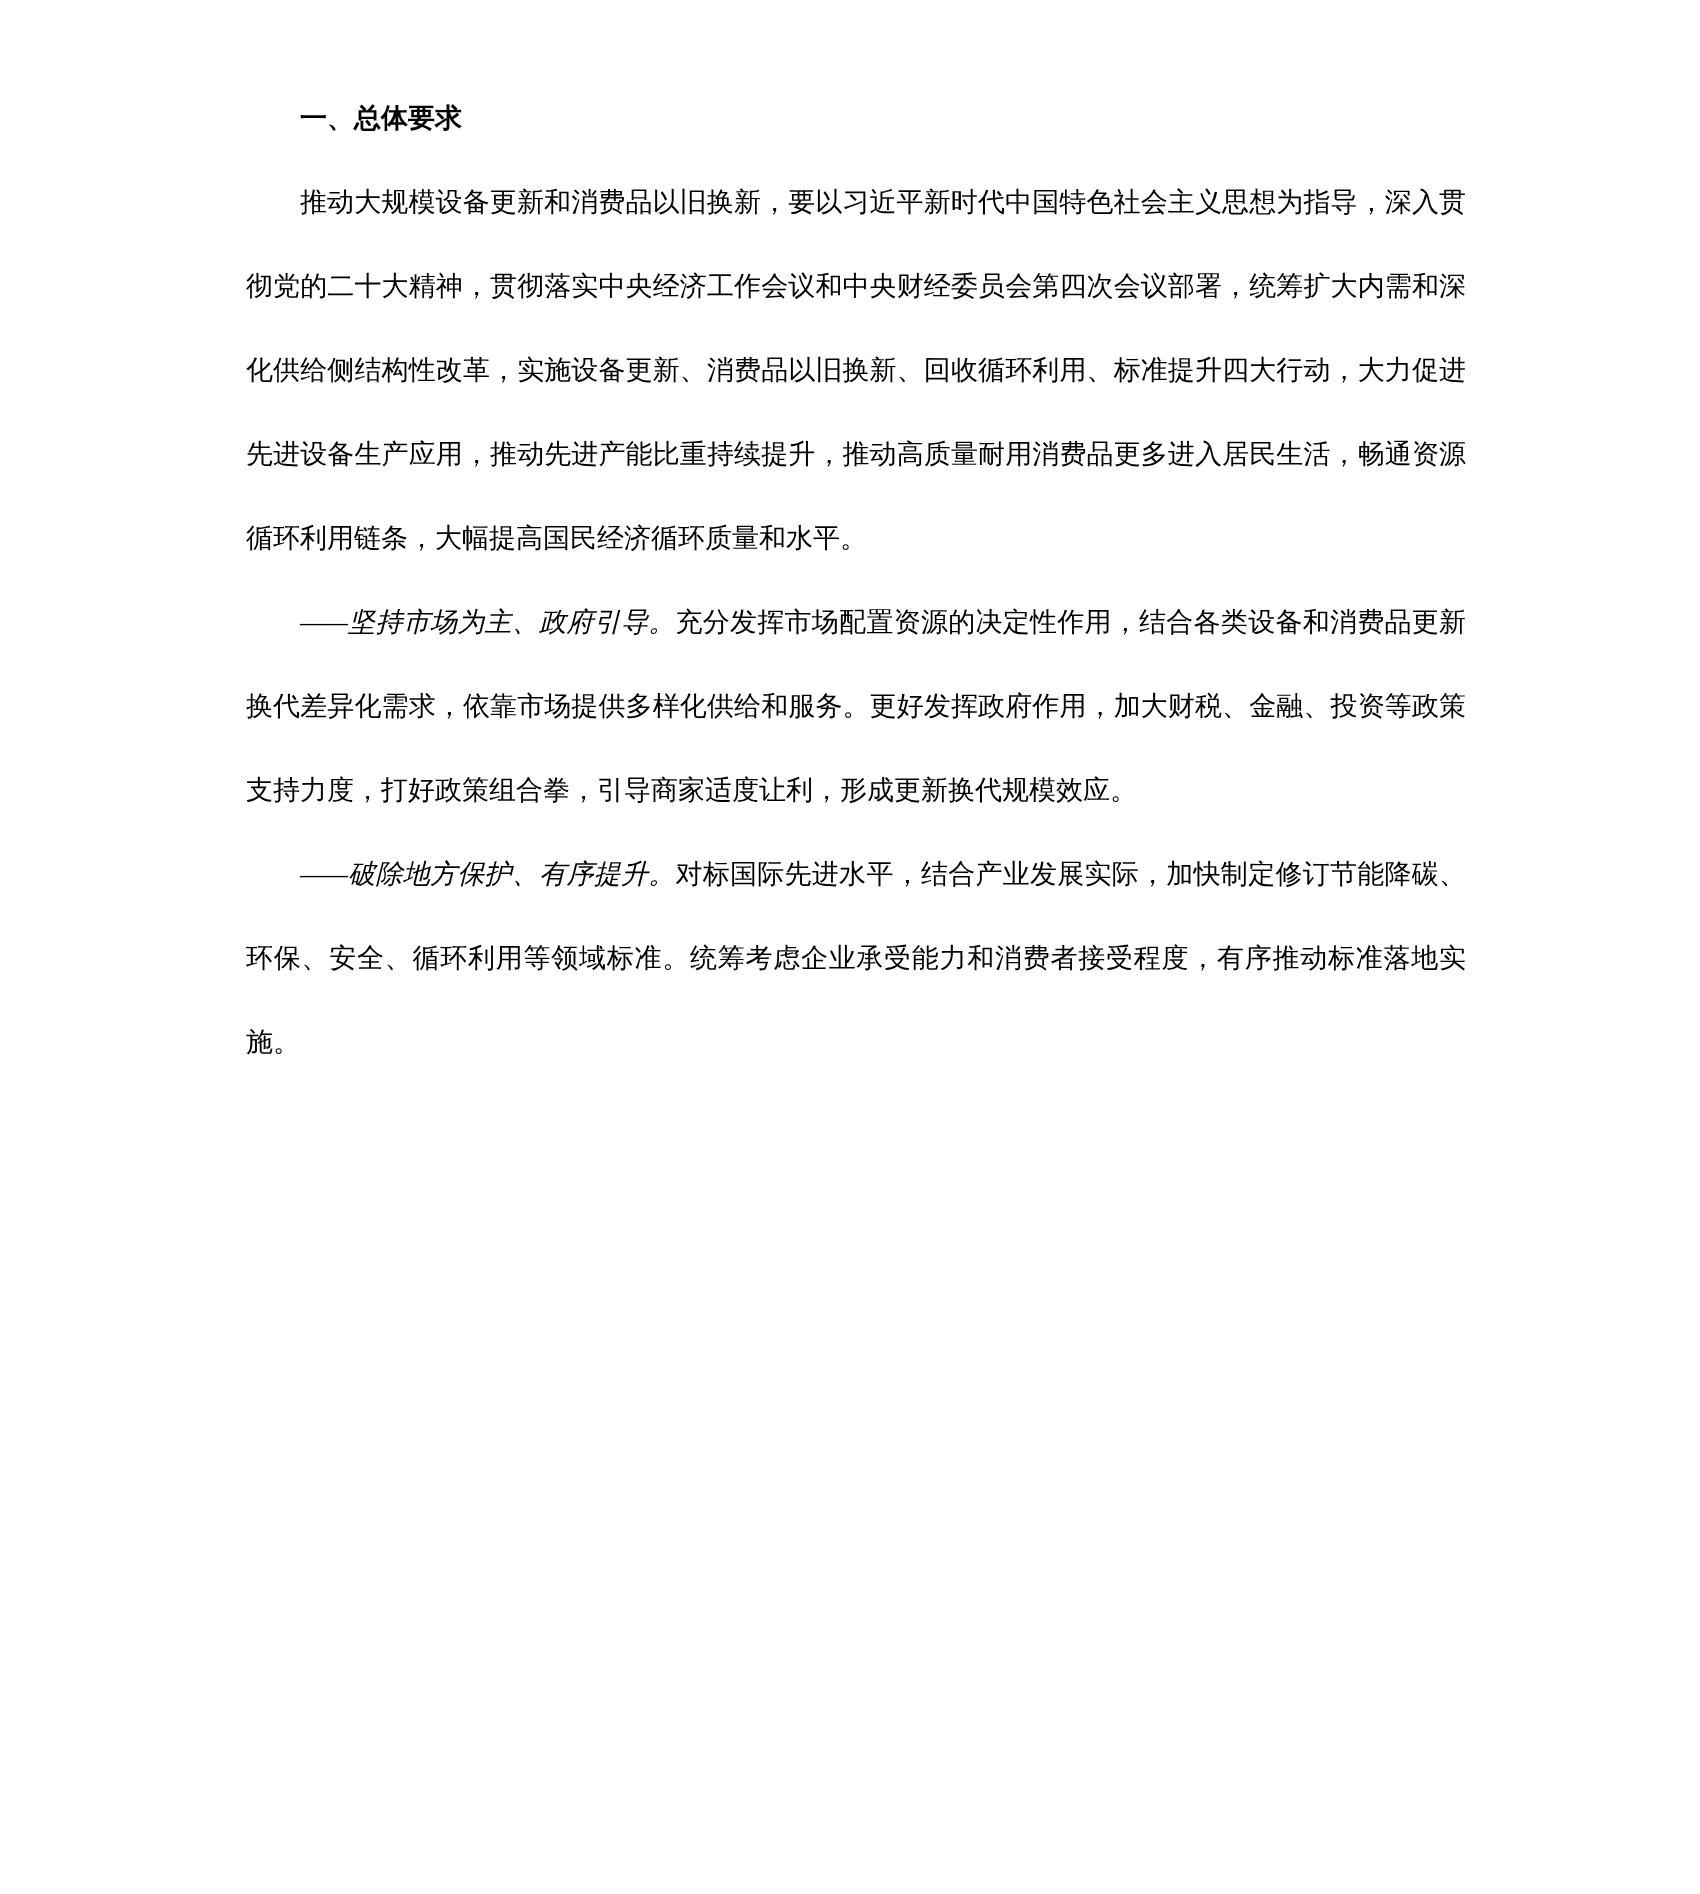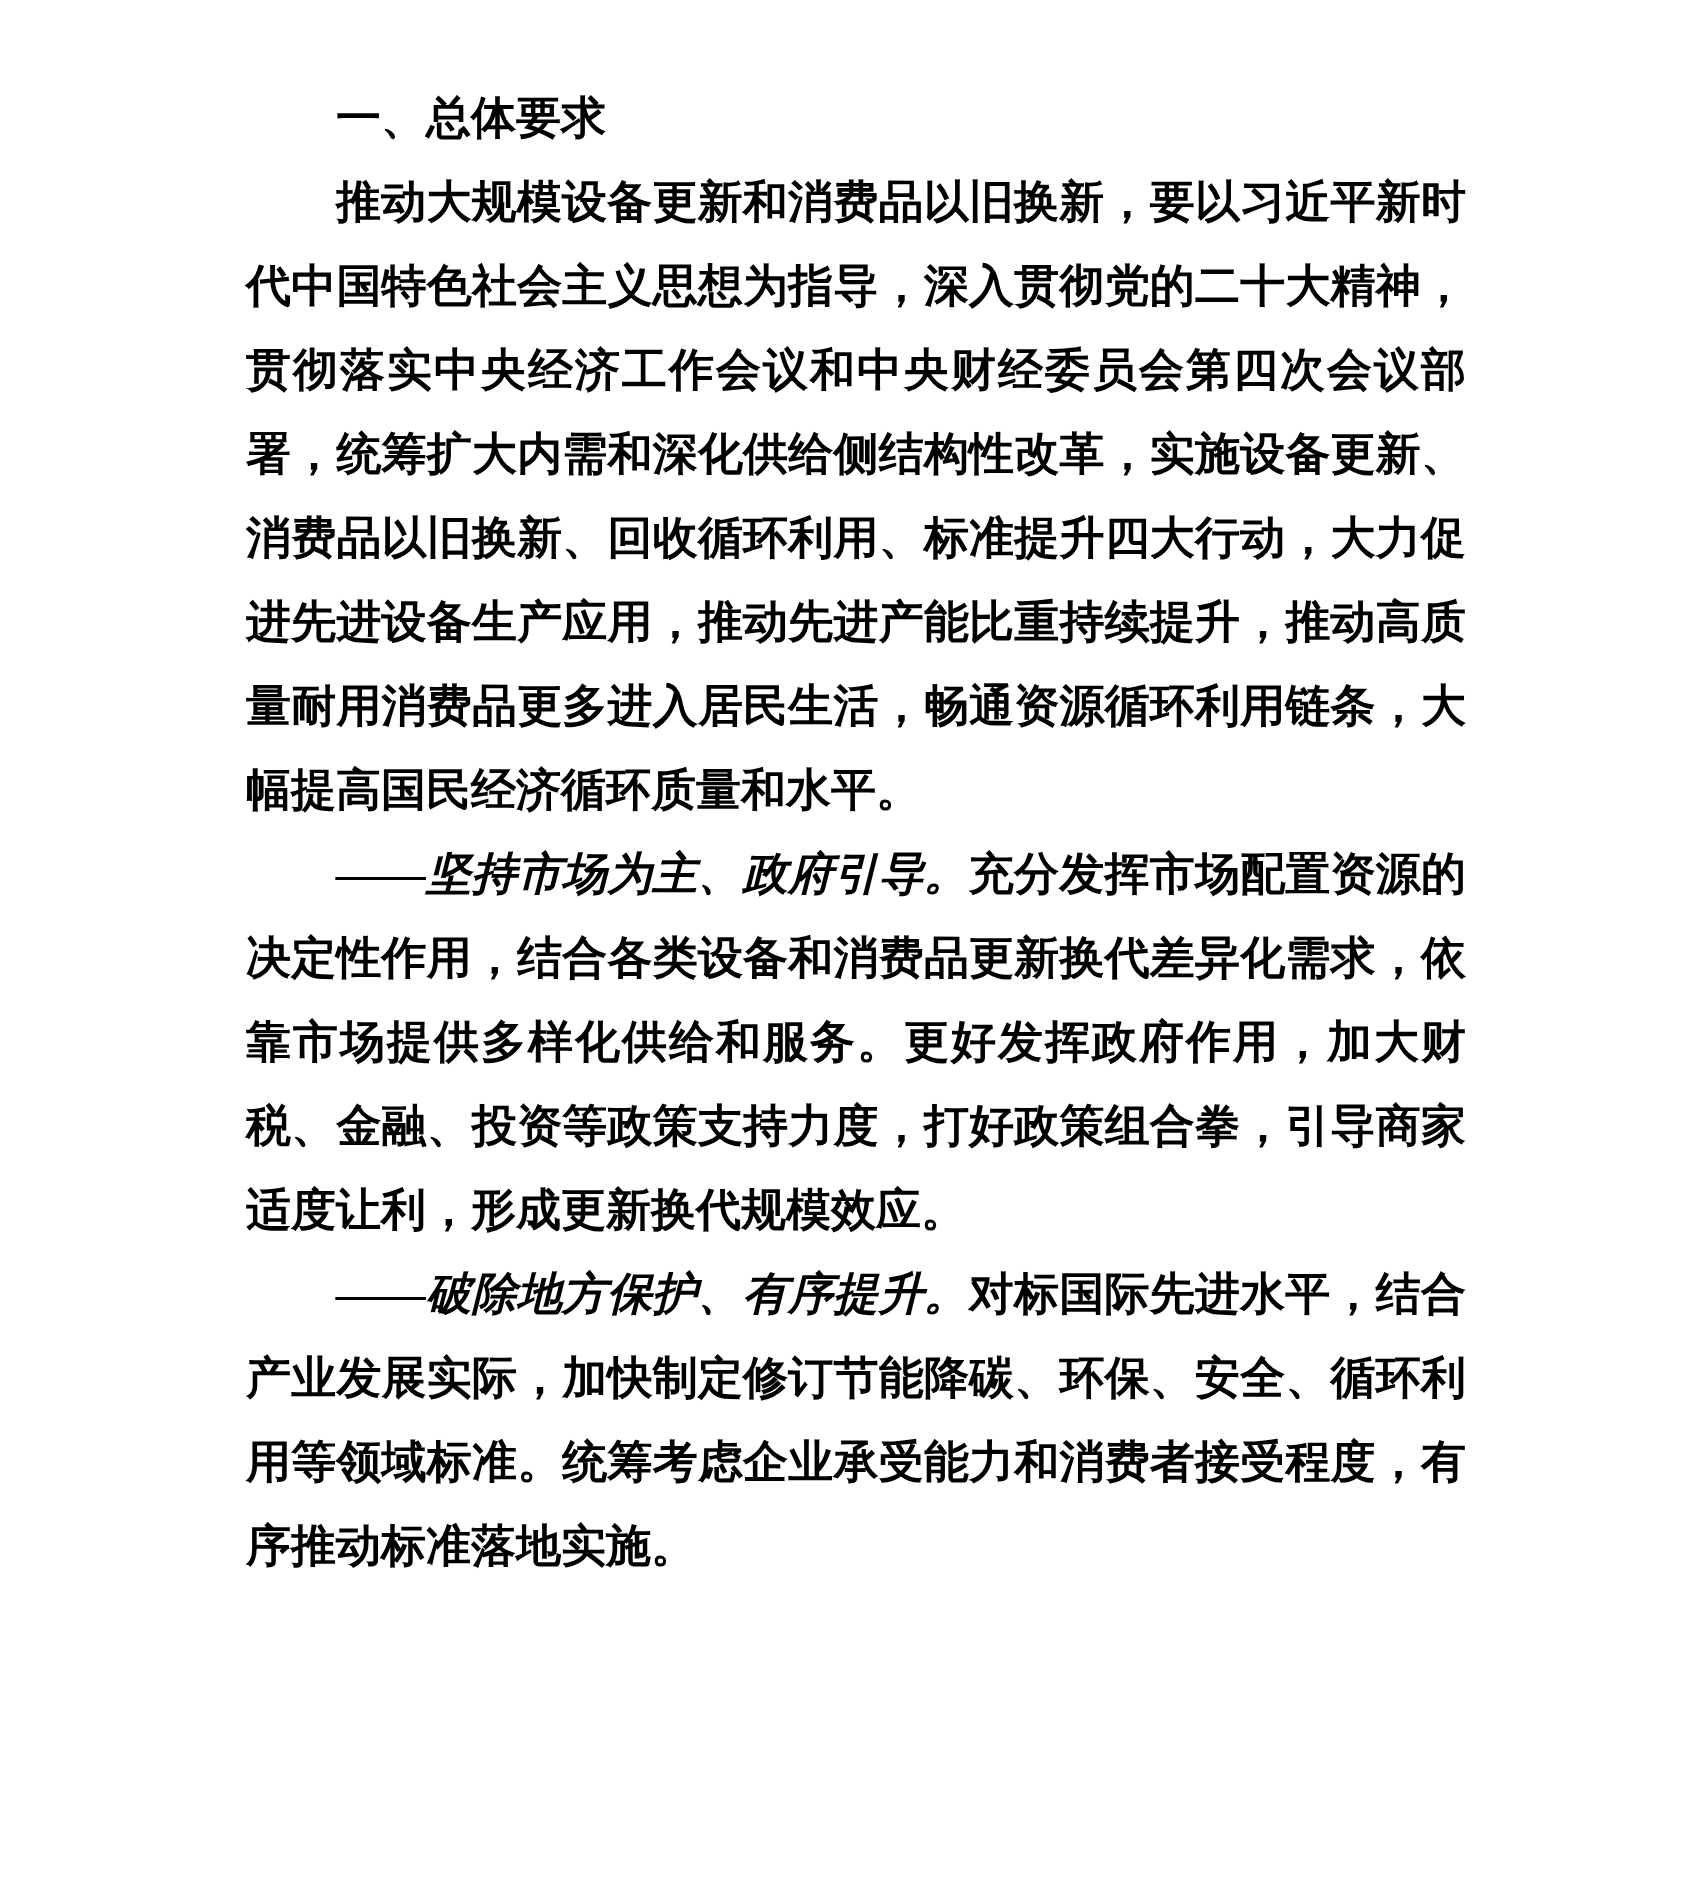--- a/index.html
+++ b/index.html
@@ -27,33 +27,33 @@
     font-family: "Liberation Serif", "DejaVu Serif", serif;
     font-size: 41px;
     line-height: 84px;
     text-align: justify;
     text-justify: inter-character;
   }
   .content h2,
   .content p {
     margin: 0;
     padding: 0;
-    font-size: 45px;
+    font-size: 27px;
     line-height: 84px;
     text-indent: 2em;
     text-align: justify;
     text-justify: inter-character;
     word-break: normal;
     overflow-wrap: break-word;
   }
   .heading {
     font-weight: bold;
   }
   .body-para {
-    font-weight: bold;
+    font-weight: normal;
   }
   .kai-lead {
     
     font-style: italic;
   }
 </style>
 </head>
 <body>
 
 <div class="page">

